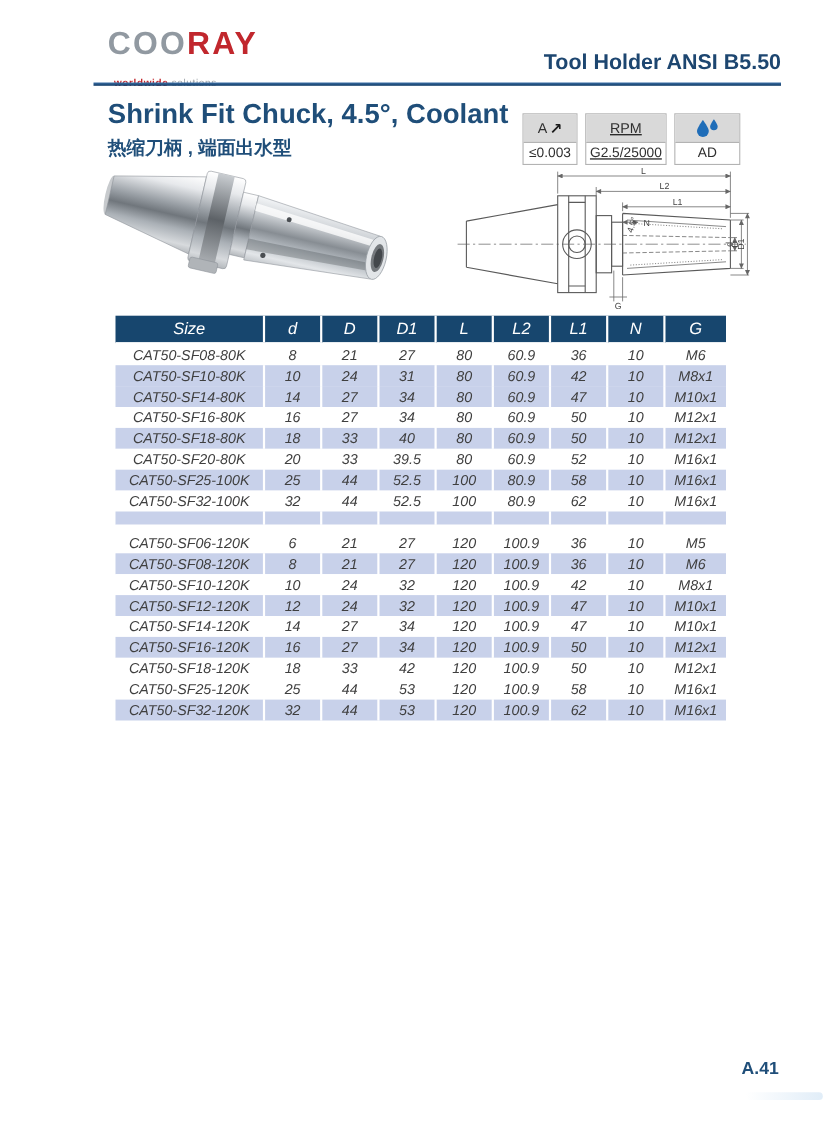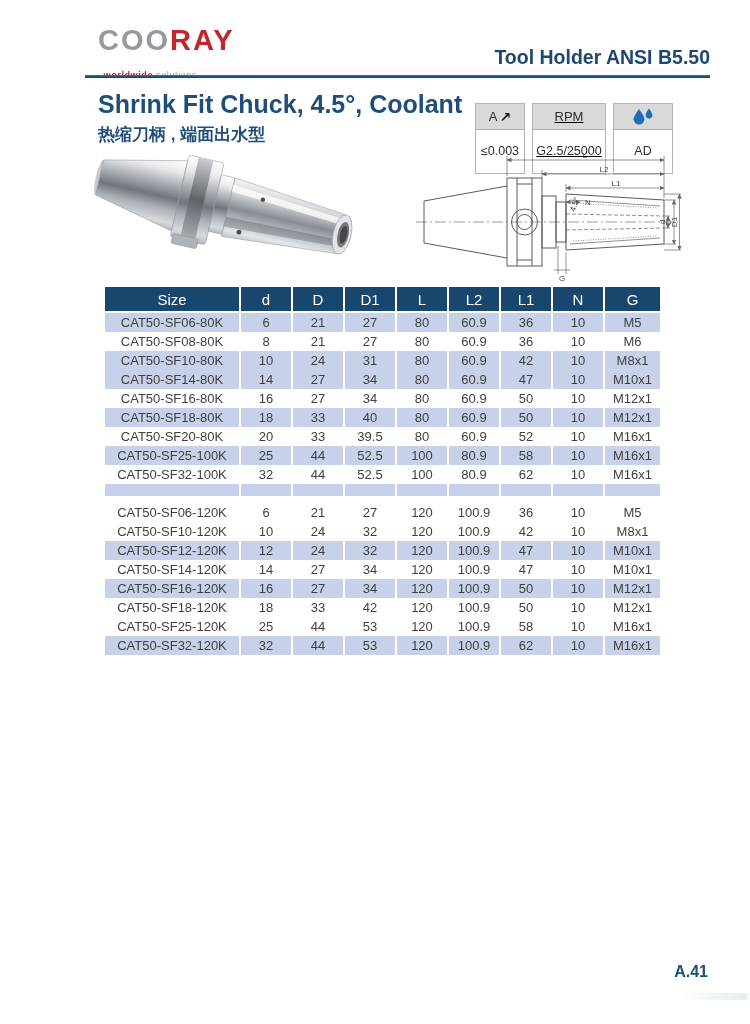--- a/index.html
+++ b/index.html
@@ -28,31 +28,31 @@
   .title-en{position:absolute;left:98px;top:90px;font-size:25px;font-weight:700;color:#1f4e79;}
   .title-zh{position:absolute;left:98px;top:123px;font-size:17px;font-weight:700;color:#1f4e79;}
   
   .badges{position:absolute;left:475px;top:103px;display:flex;}
   .badge{border:1px solid #b3b3b3;text-align:center;background:#fff;}
   .badge + .badge{margin-left:7px;}
   .badge-top{
     background:#d9d9d9;height:25px;line-height:25px;font-size:13px;color:#2f2f2f;
     border-bottom:1px solid #b3b3b3;display:flex;align-items:center;justify-content:center;gap:2px;
   }
-  .badge-bottom{height:19px;line-height:19px;font-size:12.5px;color:#2f2f2f;padding:12px 3px;white-space:nowrap;}
+  .badge-bottom{height:19px;line-height:19px;font-size:12.5px;color:#2f2f2f;padding:0 3px;white-space:nowrap;}
   .b-runout{width:48px;}
   .b-rpm{width:72px;text-decoration:underline;}
   .b-coolant{width:58px;}
   .arrow-glyph{font-size:14px;font-weight:700;color:#1a1a1a;line-height:1;}
   
   .photo-wrap{position:absolute;left:92px;top:146px;}
   .drawing-wrap{position:absolute;left:412px;top:150px;}
   
   .table-wrap{position:absolute;left:105px;top:287px;}
-  table.size-table{border-collapse:collapse;table-layout:fixed;width:555px;}
+  table.size-table{border-collapse:collapse;table-layout:fixed;width:555px;font-style:italic;}
   .size-table th{
     background:#17466e;color:#ffffff;height:24px;font-size:15px;font-weight:500;
     border-bottom:2px solid #ffffff;padding:0;text-align:center;
   }
   .size-table td{
     height:19px;padding:0;text-align:center;font-size:13px;color:#3f3f3f;background:#ffffff;
   }
   .size-table th + th, .size-table td + td{border-left:2.5px solid #ffffff;}
   .size-table tr.alt td{background:#c8d1ea;}
   .size-table tr.spacer-blue td{background:#c8d1ea;height:12px;}
@@ -242,31 +242,20 @@
             <th>D</th>
             <th>D1</th>
             <th>L</th>
             <th>L2</th>
             <th>L1</th>
             <th>N</th>
             <th>G</th>
           </tr>
         </thead>
       <tbody>
-          <tr class="alt">
-            <td>CAT50-SF06-80K</td>
-            <td>6</td>
-            <td>21</td>
-            <td>27</td>
-            <td>80</td>
-            <td>60.9</td>
-            <td>36</td>
-            <td>10</td>
-            <td>M5</td>
-          </tr>
           <tr>
             <td>CAT50-SF08-80K</td>
             <td>8</td>
             <td>21</td>
             <td>27</td>
             <td>80</td>
             <td>60.9</td>
             <td>36</td>
             <td>10</td>
             <td>M6</td>
@@ -374,20 +363,31 @@
             <td>CAT50-SF06-120K</td>
             <td>6</td>
             <td>21</td>
             <td>27</td>
             <td>120</td>
             <td>100.9</td>
             <td>36</td>
             <td>10</td>
             <td>M5</td>
           </tr>
+          <tr class="alt">
+            <td>CAT50-SF08-120K</td>
+            <td>8</td>
+            <td>21</td>
+            <td>27</td>
+            <td>120</td>
+            <td>100.9</td>
+            <td>36</td>
+            <td>10</td>
+            <td>M6</td>
+          </tr>
           <tr>
             <td>CAT50-SF10-120K</td>
             <td>10</td>
             <td>24</td>
             <td>32</td>
             <td>120</td>
             <td>100.9</td>
             <td>42</td>
             <td>10</td>
             <td>M8x1</td>

